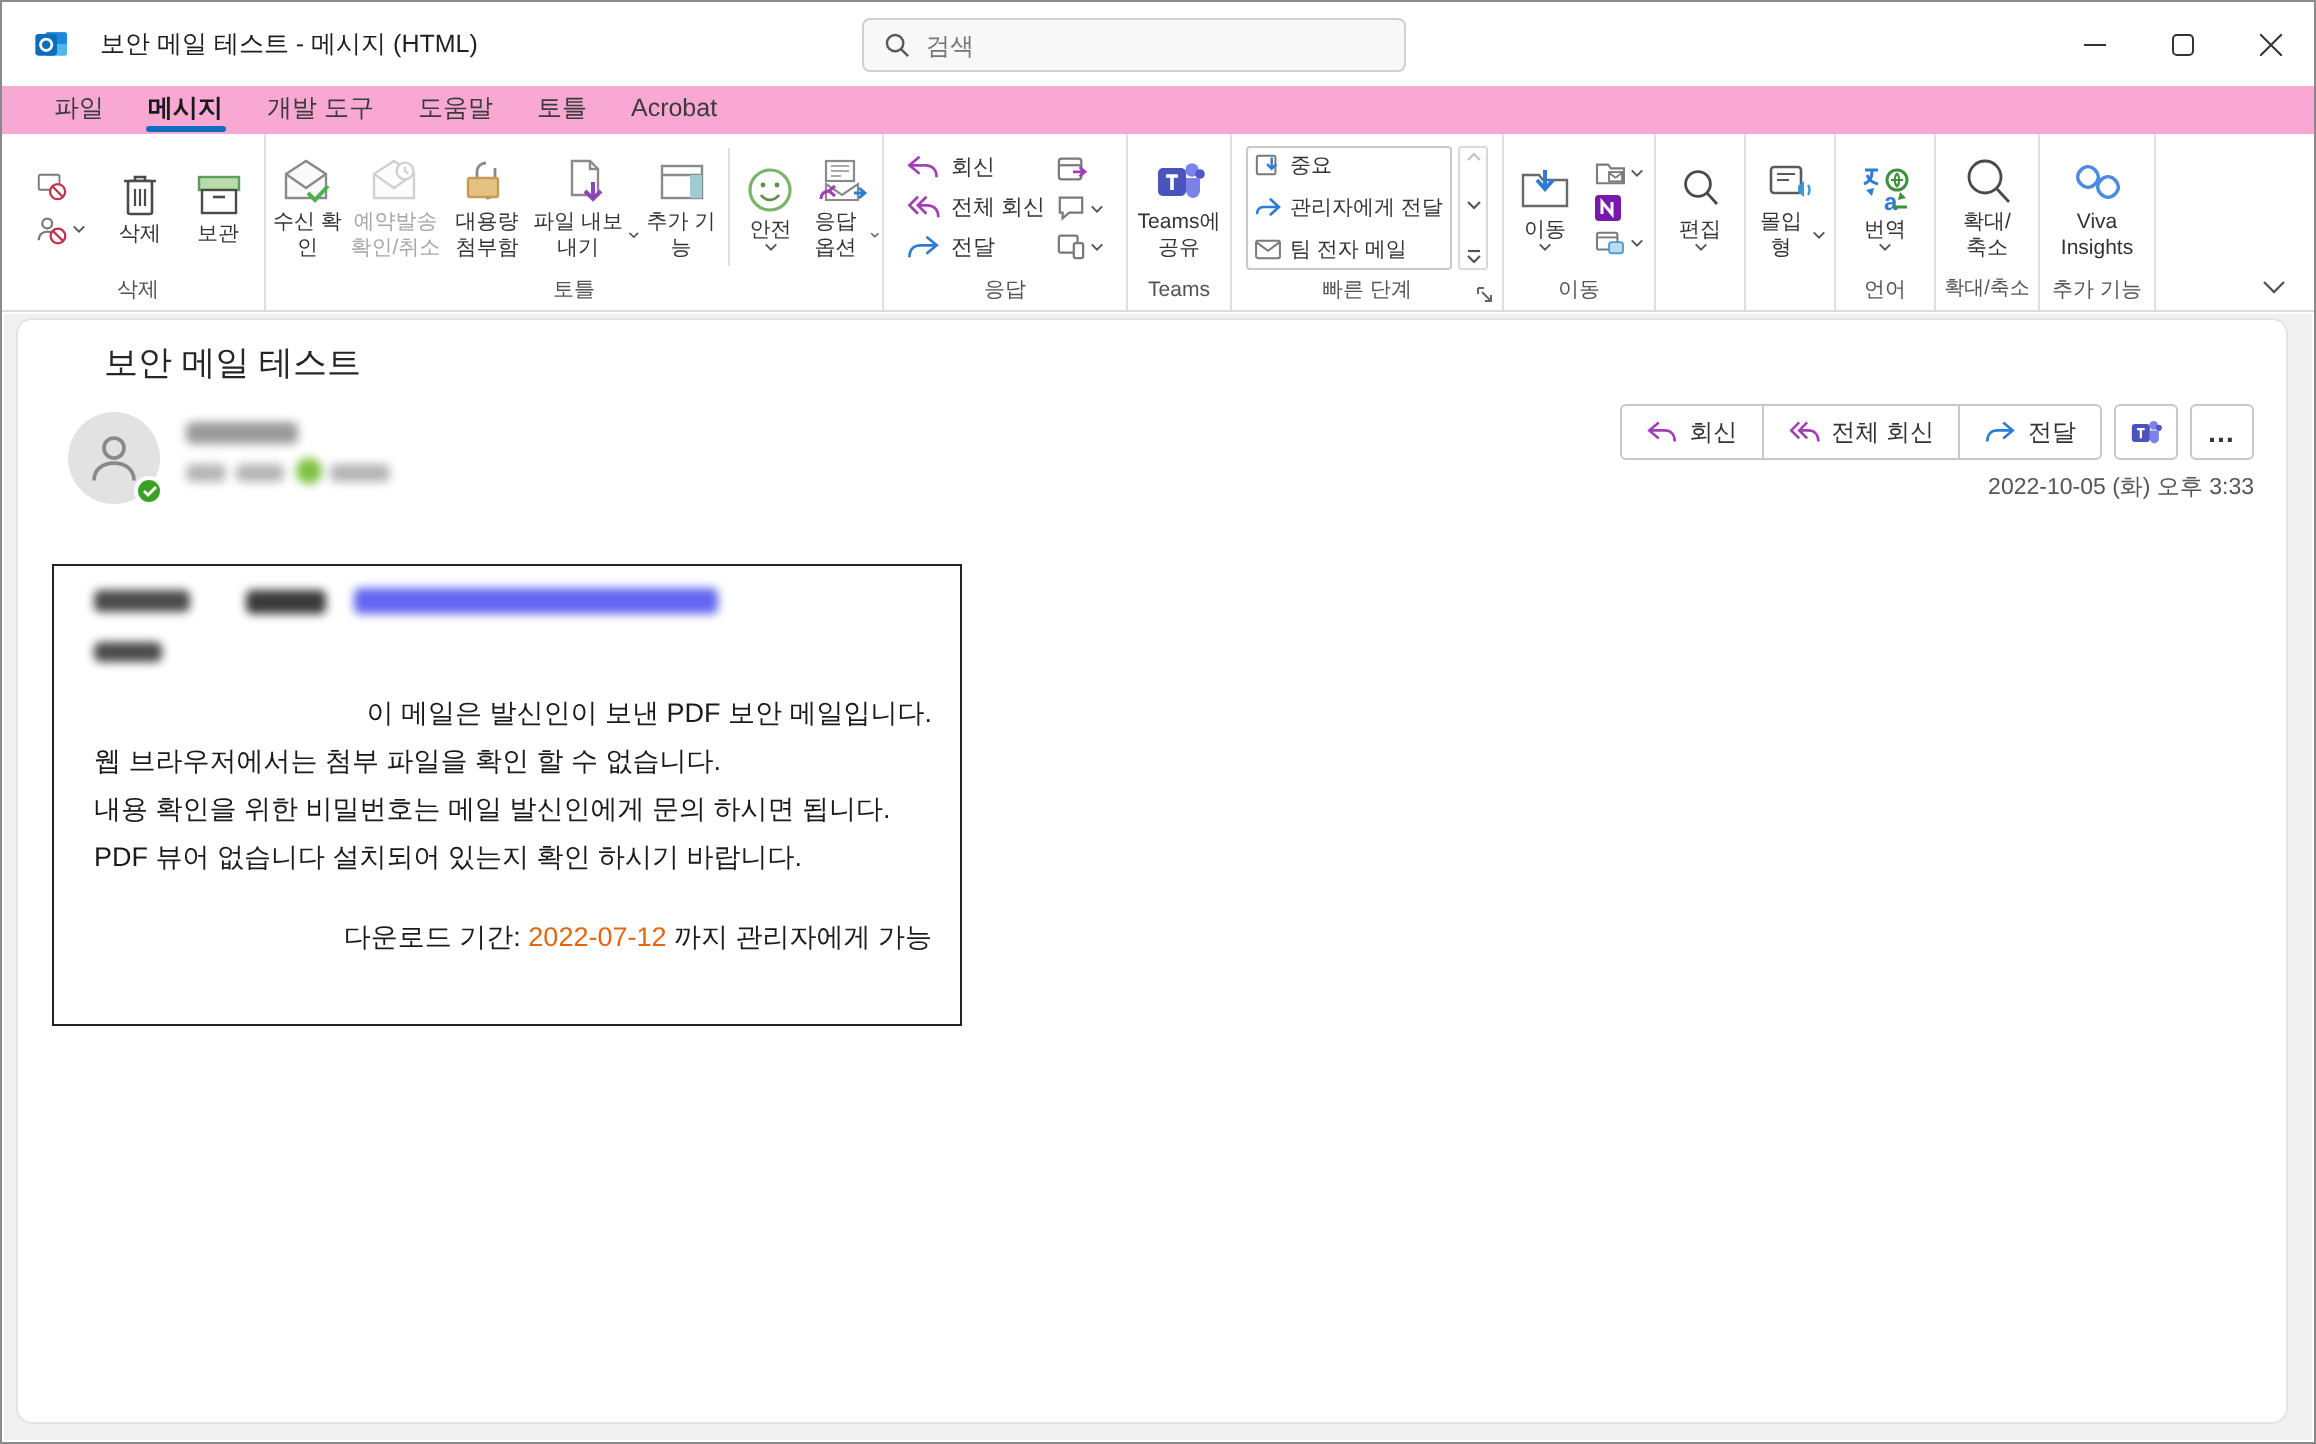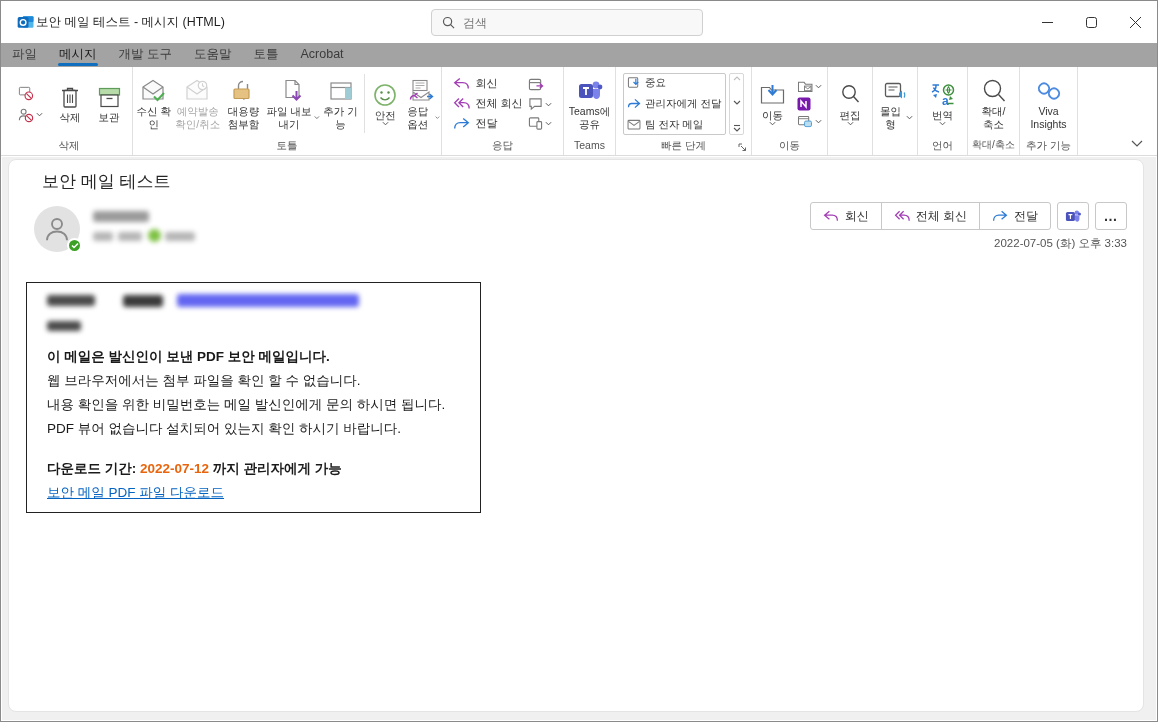--- a/index.html
+++ b/index.html
@@ -2,30 +2,30 @@
 <html><head>
 <meta charset="utf-8">
 <style>
   * { margin:0; padding:0; box-sizing:border-box; }
   html,body { width:1158px; height:722px; background:#e8e8e8; font-family:"Liberation Sans","DejaVu Sans",sans-serif; }
   .window { position:absolute; top:0; left:0; width:1158px; height:722px; background:#fff; border:1px solid #8a8a8a; overflow:hidden; }
 
   
   .titlebar { position:absolute; top:0; left:0; right:0; height:42px; display:flex; align-items:center; background:#fff; }
   .appicon { margin-left:15px; width:20px; height:20px; flex:0 0 auto; }
-  .title { font-size:12.5px; color:#1f1f1f; white-space:nowrap; }
+  .title { margin-left:14px; font-size:12.5px; color:#1f1f1f; white-space:nowrap; }
   .searchbox { position:absolute; left:430px; top:8px; width:272px; height:27px; background:#f8f8f8; border:1px solid #d0d0d0; border-radius:4px; display:flex; align-items:center; padding:0 10px; gap:8px; }
   .searchbox input { border:none; outline:none; background:transparent; font-size:12px; color:#000000; width:200px; font-family:inherit; }
   .wincontrols { position:absolute; right:0; top:0; height:42px; display:flex; }
   .wc { width:44px; height:42px; display:flex; align-items:center; justify-content:center; color:#333; }
 
   
-  .menubar { position:absolute; top:42px; left:0; right:0; height:24px; display:flex; align-items:flex-end; background:#a3a3a3; }
+  .menubar { position:absolute; top:42px; left:0; right:0; height:24px; display:flex; align-items:flex-end; padding-left:15px; background:#f9a8d4; }
   .mtab { position:relative; padding:0 11px; font-size:12.5px; color:#3b3b3b; height:24px; line-height:22px; white-space:nowrap; }
-  .mtab.act { color:#1a1a1a; font-weight:normal; }
+  .mtab.act { color:#1a1a1a; font-weight:bold; }
   .mtab.act::after { content:""; position:absolute; left:10px; right:10px; bottom:1px; height:3px; background:#106EBE; border-radius:2px; }
 
   
   .ribbon { position:absolute; top:66px; left:0; right:0; height:89px; background:#fff; border-bottom:1px solid #dcdcdc; display:flex; align-items:stretch; padding-left:5px; }
   .rgroup { display:flex; flex-direction:column; border-right:1px solid #e0e0e0; padding:3px 1px 0; flex:0 0 auto; }
   .btns { flex:1; display:flex; align-items:center; justify-content:center; gap:1px; }
   .glabel { position:relative; height:18px; line-height:16px; text-align:center; font-size:10.5px; color:#535353; white-space:nowrap; }
   .bigbtn { display:flex; flex-direction:column; align-items:center; width:44px; padding:2px 0; border-radius:3px; cursor:default; }
   .bigbtn .ic { height:28px; display:flex; align-items:center; justify-content:center; }
   .lb { font-size:10.5px; color:#333; text-align:center; line-height:1.18; max-width:46px; }
@@ -45,36 +45,36 @@
   .qsbox { border:1px solid #c9c9c9; border-radius:2px; background:#fff; width:103px; padding:2px 3px; display:flex; flex-direction:column; justify-content:space-between; height:62px; }
   .qs-row { display:flex; align-items:center; gap:4px; font-size:10.5px; color:#333; white-space:nowrap; overflow:hidden; }
   .qscroll { display:flex; flex-direction:column; margin-left:2px; border:1px solid #d8d8d8; border-radius:2px; height:62px; width:15px; align-items:center; justify-content:space-between; padding:2px 0; }
 
   .launcher { position:absolute; right:3px; bottom:3px; }
   .ribcollapse { flex:1; display:flex; align-items:flex-end; justify-content:flex-end; padding:0 14px 8px 0; }
 
   
   .contentbg { position:absolute; top:156px; left:1px; right:1px; bottom:1px; background:#f0f0f0; }
   .card { position:absolute; top:2px; left:6px; right:12px; bottom:8px; background:#fff; border:1px solid #e4e4e4; border-radius:8px; }
-  .subject { position:absolute; top:10px; left:33px; font-size:17px; color:#262626; }
+  .subject { position:absolute; top:10px; left:43px; font-size:17px; color:#262626; }
   .avatar { position:absolute; top:46px; left:25px; width:46px; height:46px; border-radius:50%; background:#e2e2e2; display:flex; align-items:center; justify-content:center; }
   .badge { position:absolute; right:-2px; bottom:-1px; width:15px; height:15px; border-radius:50%; background:#3CA024; border:2px solid #fff; display:flex; align-items:center; justify-content:center; }
   .blob { position:absolute; filter:blur(2.5px); border-radius:3px; }
 
   .actions { position:absolute; top:42px; right:16px; display:flex; align-items:center; }
   .seg { display:flex; border:1px solid #c8c8c8; border-radius:3px; overflow:hidden; background:#fff; }
   .segbtn { display:flex; align-items:center; gap:6px; padding:0 12px; height:26px; font-size:12px; color:#333; border-right:1px solid #c8c8c8; white-space:nowrap; }
   .segbtn:last-child { border-right:none; }
   .sqbtn { width:32px; height:28px; border:1px solid #c8c8c8; border-radius:3px; margin-left:6px; display:flex; align-items:center; justify-content:center; background:#fff; }
   .morebtn { font-size:14px; font-weight:bold; color:#333; letter-spacing:1px; line-height:10px; }
   .timestamp { position:absolute; top:76px; right:16px; font-size:11.5px; color:#555; }
 
   .bodybox { position:absolute; top:122px; left:17px; width:455px; height:231px; border:1px solid #222; background:#fff; }
   .bodytext { position:absolute; top:62px; left:20px; right:14px; font-size:13.5px; color:#1a1a1a; line-height:24px; }
-  .bold { font-weight:bold; }
+  .bold { font-weight:normal;text-align:right; }
   .gap { height:16px; }
   a.dl { color:#0563C1; text-decoration:underline; cursor:pointer; }
 </style>
 </head>
 <body>
 
 <div class="window">
 
   <div class="titlebar">
     <svg class="appicon" viewBox="0 0 24 24">
@@ -580,35 +580,34 @@
               <circle cx="24" cy="9" r="2.4" fill="#5059C9"></circle>
               <rect x="3" y="6" width="14" height="14" rx="2.5" fill="#4B53BC"></rect>
               <path d="M7 10h6M10 10v7" stroke="#fff" stroke-width="1.8" fill="none"></path>
               <path d="M17 11h7v6c0 2.5-1.8 4-3.5 4S17 19.5 17 17z" fill="#7B83EB"></path>
             </svg>
         </span>
         <span class="sqbtn">
             <span class="morebtn">…</span>
           </span>
       </div>
-      <div class="timestamp">2022-07-05 (화) 오후 3:33</div>
+      <div class="timestamp">2022-10-05 (화) 오후 3:33</div>
 
       <div class="bodybox">
 
         <div class="blob" style="left:20px; top:12px; width:48px; height:11px; background:#4a4a4a;"></div>
         <div class="blob" style="left:96px; top:12px; width:40px; height:12px; background:#3a3a3a;"></div>
         <div class="blob" style="left:150px; top:11px; width:182px; height:13px; background:#6366F1;"></div>
         <div class="blob" style="left:20px; top:38px; width:34px; height:10px; background:#4a4a4a;"></div>
 
         <div class="bodytext">
           <div class="bold">이 메일은 발신인이 보낸 PDF 보안 메일입니다.</div>
           <div>웹 브라우저에서는 첨부 파일을 확인 할 수 없습니다.</div>
           <div>내용 확인을 위한 비밀번호는 메일 발신인에게 문의 하시면 됩니다.</div>
           <div>PDF 뷰어 없습니다 설치되어 있는지 확인 하시기 바랍니다.</div>
           <div class="gap"></div>
           <div class="bold"><span>다운로드 기간: </span><span style="color:#E8650D">2022-07-12</span><span> 까지 관리자에게 가능</span></div>
-          <div><a class="dl">보안 메일 PDF 파일 다운로드</a></div>
         </div>
       </div>
 
     </div>
   </div>
 </div>
 
 </body></html>

